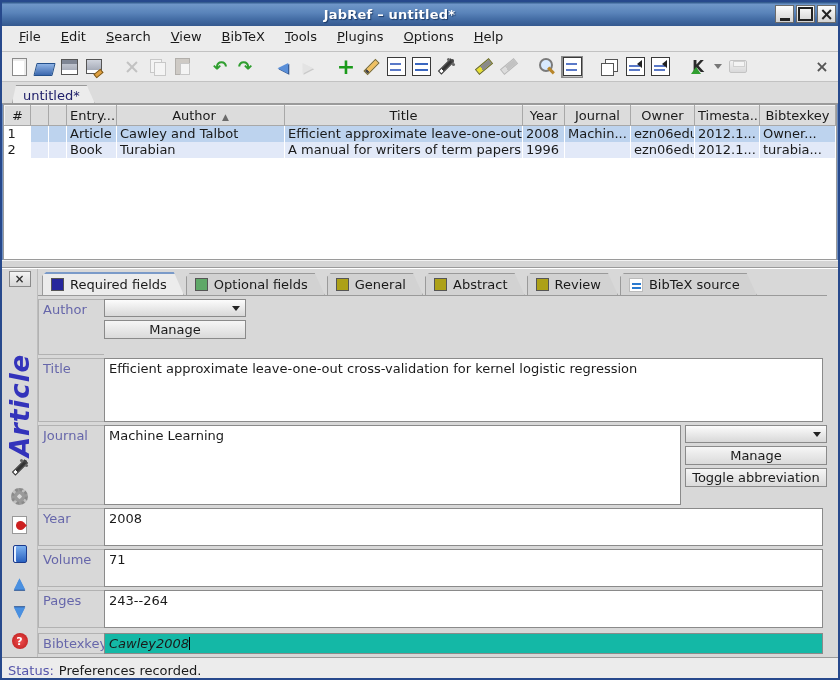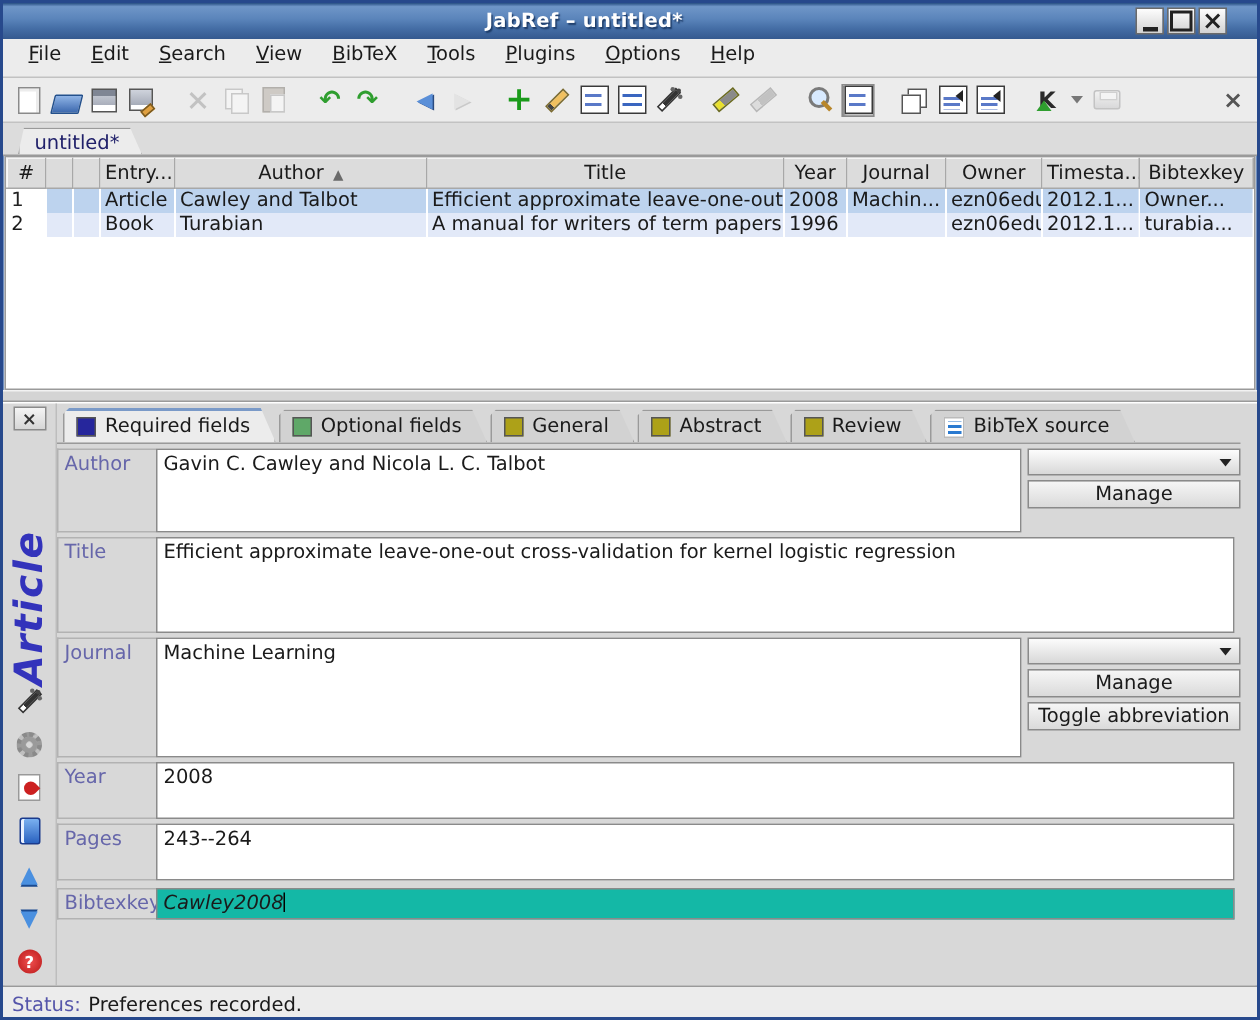--- a/index.html
+++ b/index.html
@@ -5,21 +5,21 @@
   * { box-sizing: border-box; margin: 0; padding: 0; }
   html,body { width:840px; height:680px; }
   body { font-family:"DejaVu Sans", sans-serif; font-size:13px; color:#1a1a1a; background:#0f2a66; }
 
   .window { width:840px; height:680px; border:2px solid #27498c; background:#dcdcdc;
             display:flex; flex-direction:column; box-shadow: inset 0 0 0 1px #6f8fc0; }
 
   
   .titlebar { height:24px; flex:0 0 24px; display:flex; align-items:center;
     background: linear-gradient(to bottom,#274f82 0%,#6f96c8 10%,#5a84ba 45%,#456ea6 70%,#35598f 100%);
-    padding:0 20px; }
+    padding:0 2px; }
   .titlebar .title { flex:1; text-align:center; color:#fff; font-weight:bold; font-size:13px;
     text-shadow:1px 1px 1px #1c3a66; letter-spacing:.2px; }
   .winbtns { display:flex; gap:2px; }
   .wbtn { width:19px; height:18px; background:linear-gradient(#fdfdfd,#d2d2d2); border:1px solid #6a6a6a;
     display:flex; align-items:center; justify-content:center; position:relative; }
   .wbtn.min::before { content:""; width:10px; height:3px; background:#222; margin-top:10px; }
   .wbtn.max::before { content:""; width:11px; height:10px; border:2px solid #222; }
   .wbtn.cls { font-size:17px; font-weight:bold; color:#222; line-height:1; }
 
   
@@ -360,21 +360,20 @@
           <div class="etab">
             <span class="srcic"></span>
             <span>BibTeX source</span>
           </div>
         </div>
 
       <div class="fields">
 
         <div class="frow h-author">
           <div class="flabel">Author</div>
-          <div class="fbox"><span>Gavin C. Cawley and Nicola L. C. Talbot</span></div>
           <div class="fside">
             <div class="combo"></div>
             <div class="btn">Manage</div>
           </div>
         </div>
 
         <div class="frow h-title">
           <div class="flabel">Title</div>
           <div class="fbox"><span>Efficient approximate leave-one-out cross-validation for kernel logistic regression</span></div>
         </div>
@@ -387,20 +386,24 @@
             <div class="btn">Manage</div>
             <div class="btn">Toggle abbreviation</div>
           </div>
         </div>
 
         <div class="frow h-year">
           <div class="flabel">Year</div>
           <div class="fbox"><span>2008</span></div>
         </div>
 
+        <div class="frow h-volume">
+          <div class="flabel">Volume</div>
+          <div class="fbox"><span>71</span></div>
+        </div>
 
         <div class="frow h-pages">
           <div class="flabel">Pages</div>
           <div class="fbox"><span>243--264</span></div>
         </div>
 
         <div class="frow h-bibkey">
           <div class="flabel">Bibtexkey</div>
           <div class="fbox focused"><span>Cawley2008</span><span class="caret"></span></div>
         </div>

